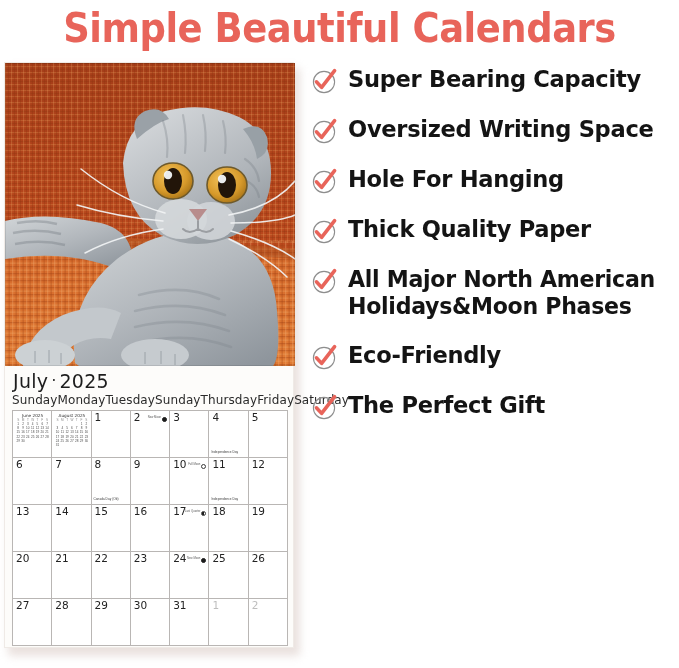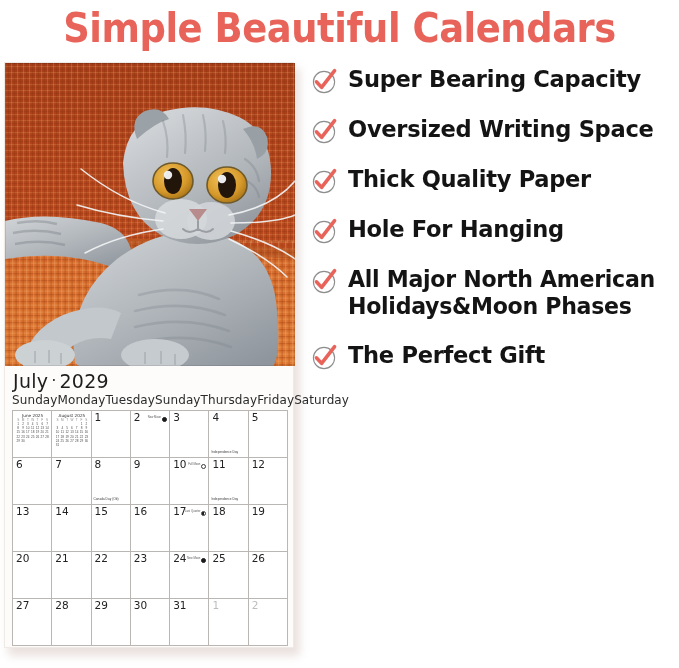--- a/index.html
+++ b/index.html
@@ -356,21 +356,21 @@
           <path d="M226 160 Q272 160 290 152"></path>
           <path d="M226 168 Q268 180 290 196"></path>
           <path d="M224 176 Q262 194 282 214"></path>
         </g>
 
         <rect x="0" y="0" width="290" height="303" fill="none" stroke="#00000018" stroke-width="2"></rect>
       </svg>
     </div>
 
     <div class="month-head">
-      <span>July</span><span class="dot">·</span><span>2029</span>
+      <span>July</span><span class="dot">·</span><span>2025</span>
     </div>
 
     <div class="grid">
       <div class="dow-row">
         <div class="dow">Sunday</div>
         <div class="dow">Monday</div>
         <div class="dow">Tuesday</div>
         <div class="dow">Sunday</div>
         <div class="dow">Thursday</div>
         <div class="dow">Friday</div>
@@ -621,32 +621,32 @@
       </div>
     </div>
     <div class="feature">
       <div class="check">
         <svg width="26" height="26" viewBox="0 0 26 26" xmlns="http://www.w3.org/2000/svg">
           <circle cx="13" cy="14" r="10.6" fill="none" stroke="#8e8e8e" stroke-width="1.1"></circle>
           <path d="M5.4 13.8 L10.6 19.4 L23.6 2.6" fill="none" stroke="#e8645a" stroke-width="3.6" stroke-linecap="round" stroke-linejoin="round"></path>
         </svg>
       </div>
       <div class="feature-label">
-        <div>Thick Quality Paper</div>
+        <div>Hole For Hanging</div>
       </div>
     </div>
     <div class="feature">
       <div class="check">
         <svg width="26" height="26" viewBox="0 0 26 26" xmlns="http://www.w3.org/2000/svg">
           <circle cx="13" cy="14" r="10.6" fill="none" stroke="#8e8e8e" stroke-width="1.1"></circle>
           <path d="M5.4 13.8 L10.6 19.4 L23.6 2.6" fill="none" stroke="#e8645a" stroke-width="3.6" stroke-linecap="round" stroke-linejoin="round"></path>
         </svg>
       </div>
       <div class="feature-label">
-        <div>Hole For Hanging</div>
+        <div>Thick Quality Paper</div>
       </div>
     </div>
     <div class="feature two-line">
       <div class="check">
         <svg width="26" height="26" viewBox="0 0 26 26" xmlns="http://www.w3.org/2000/svg">
           <circle cx="13" cy="14" r="10.6" fill="none" stroke="#8e8e8e" stroke-width="1.1"></circle>
           <path d="M5.4 13.8 L10.6 19.4 L23.6 2.6" fill="none" stroke="#e8645a" stroke-width="3.6" stroke-linecap="round" stroke-linejoin="round"></path>
         </svg>
       </div>
       <div class="feature-label">
@@ -655,16 +655,27 @@
       </div>
     </div>
     <div class="feature">
       <div class="check">
         <svg width="26" height="26" viewBox="0 0 26 26" xmlns="http://www.w3.org/2000/svg">
           <circle cx="13" cy="14" r="10.6" fill="none" stroke="#8e8e8e" stroke-width="1.1"></circle>
           <path d="M5.4 13.8 L10.6 19.4 L23.6 2.6" fill="none" stroke="#e8645a" stroke-width="3.6" stroke-linecap="round" stroke-linejoin="round"></path>
         </svg>
       </div>
       <div class="feature-label">
+        <div>Eco-Friendly</div>
+      </div>
+    </div>
+    <div class="feature">
+      <div class="check">
+        <svg width="26" height="26" viewBox="0 0 26 26" xmlns="http://www.w3.org/2000/svg">
+          <circle cx="13" cy="14" r="10.6" fill="none" stroke="#8e8e8e" stroke-width="1.1"></circle>
+          <path d="M5.4 13.8 L10.6 19.4 L23.6 2.6" fill="none" stroke="#e8645a" stroke-width="3.6" stroke-linecap="round" stroke-linejoin="round"></path>
+        </svg>
+      </div>
+      <div class="feature-label">
         <div>The Perfect Gift</div>
       </div>
     </div>
   </div>
 
 </body></html>

